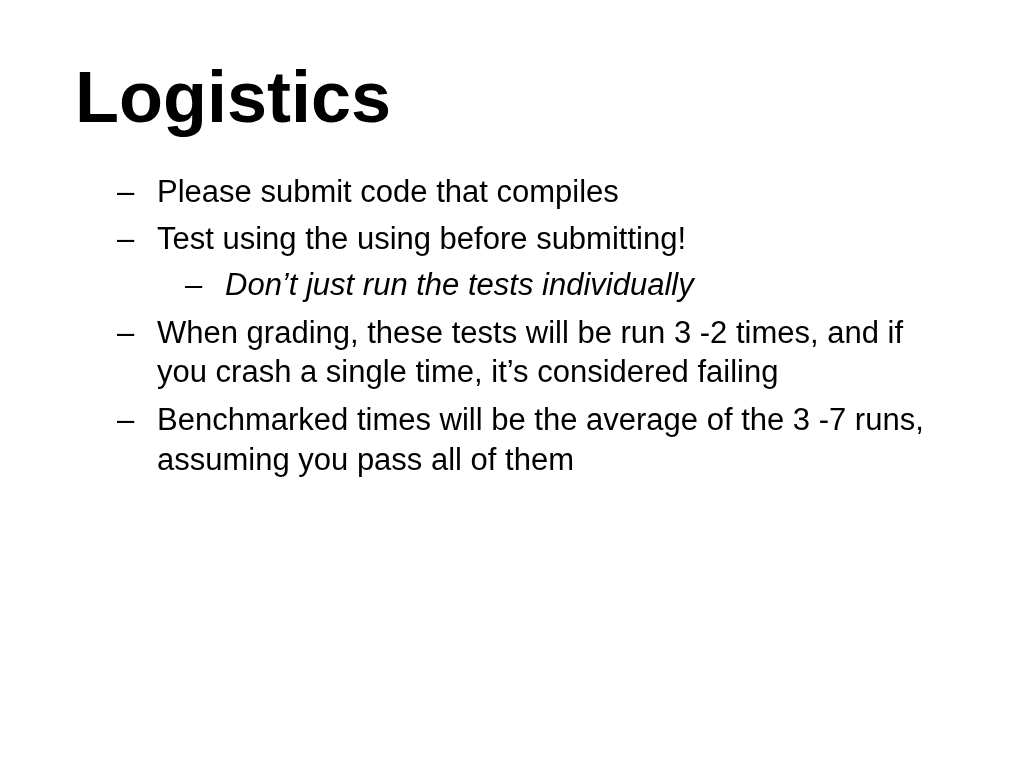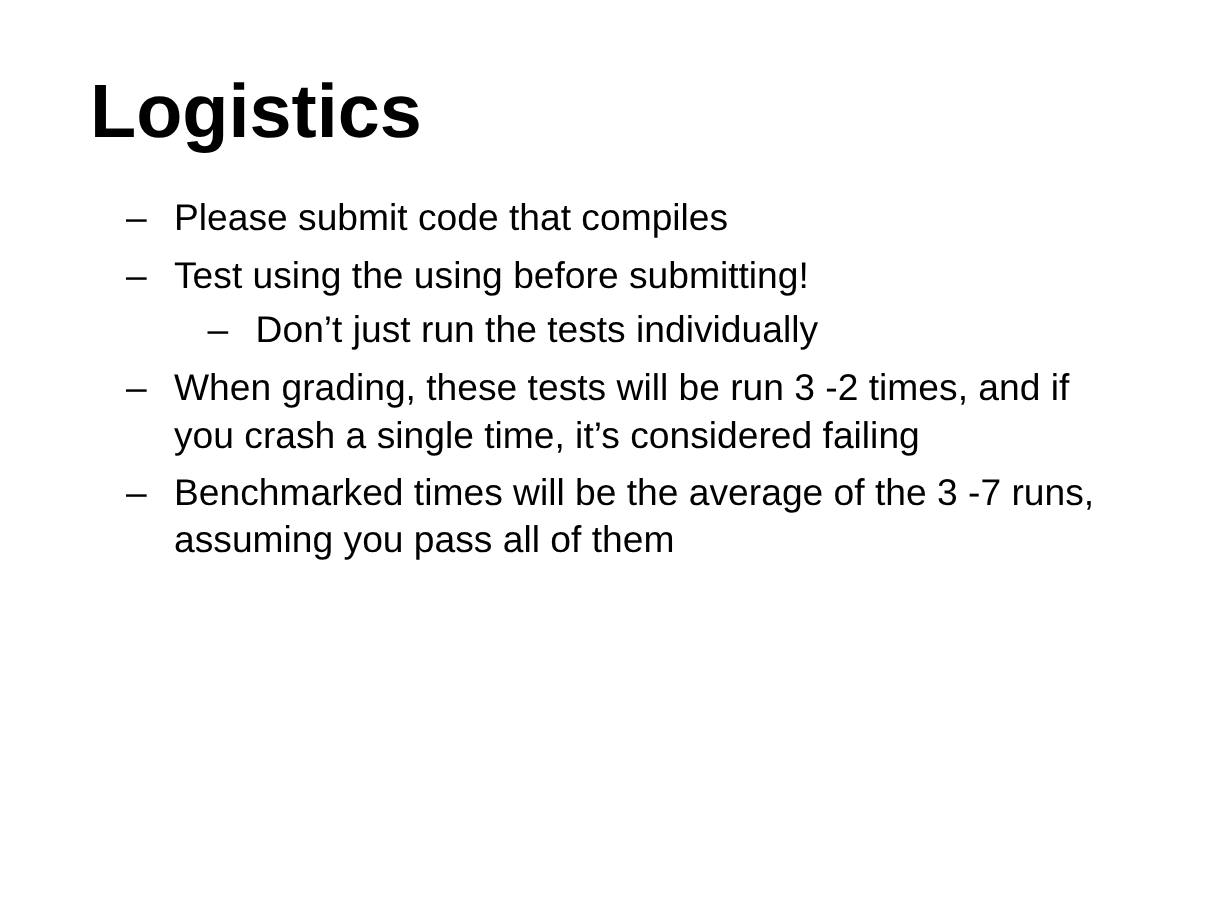--- a/index.html
+++ b/index.html
@@ -12,48 +12,49 @@
     color: #000000;
     overflow: hidden;
   }
   .slide {
     box-sizing: border-box;
     width: 1024px;
     height: 768px;
     padding: 60px 75px 40px 75px;
   }
   .title {
-    font-size: 63px;
+    font-size: 72px;
     font-weight: bold;
     margin: 0 0 36px 0;
     line-height: 1.05;
   }
   ul.level1 {
     list-style: none;
-    margin: 0;
+    margin: 12px;
     padding: 0 0 0 30px;
   }
   ul.level1 > li {
     position: relative;
     padding-left: 40px;
     font-size: 31px;
     line-height: 1.28;
     margin-bottom: 8px;
   }
   ul.level1 > li::before {
     content: "–";
     position: absolute;
     left: 0;
     top: 0;
     font-size: 31px;
   }
   ul.level2 {
     list-style: none;
     margin: 6px 0 0 0;
     padding: 0 0 0 28px;
+    font-style: italic;
   }
   ul.level2 > li {
     position: relative;
     padding-left: 40px;
     font-size: 31px;
     line-height: 1.28;
   }
   ul.level2 > li::before {
     content: "–";
     position: absolute;

